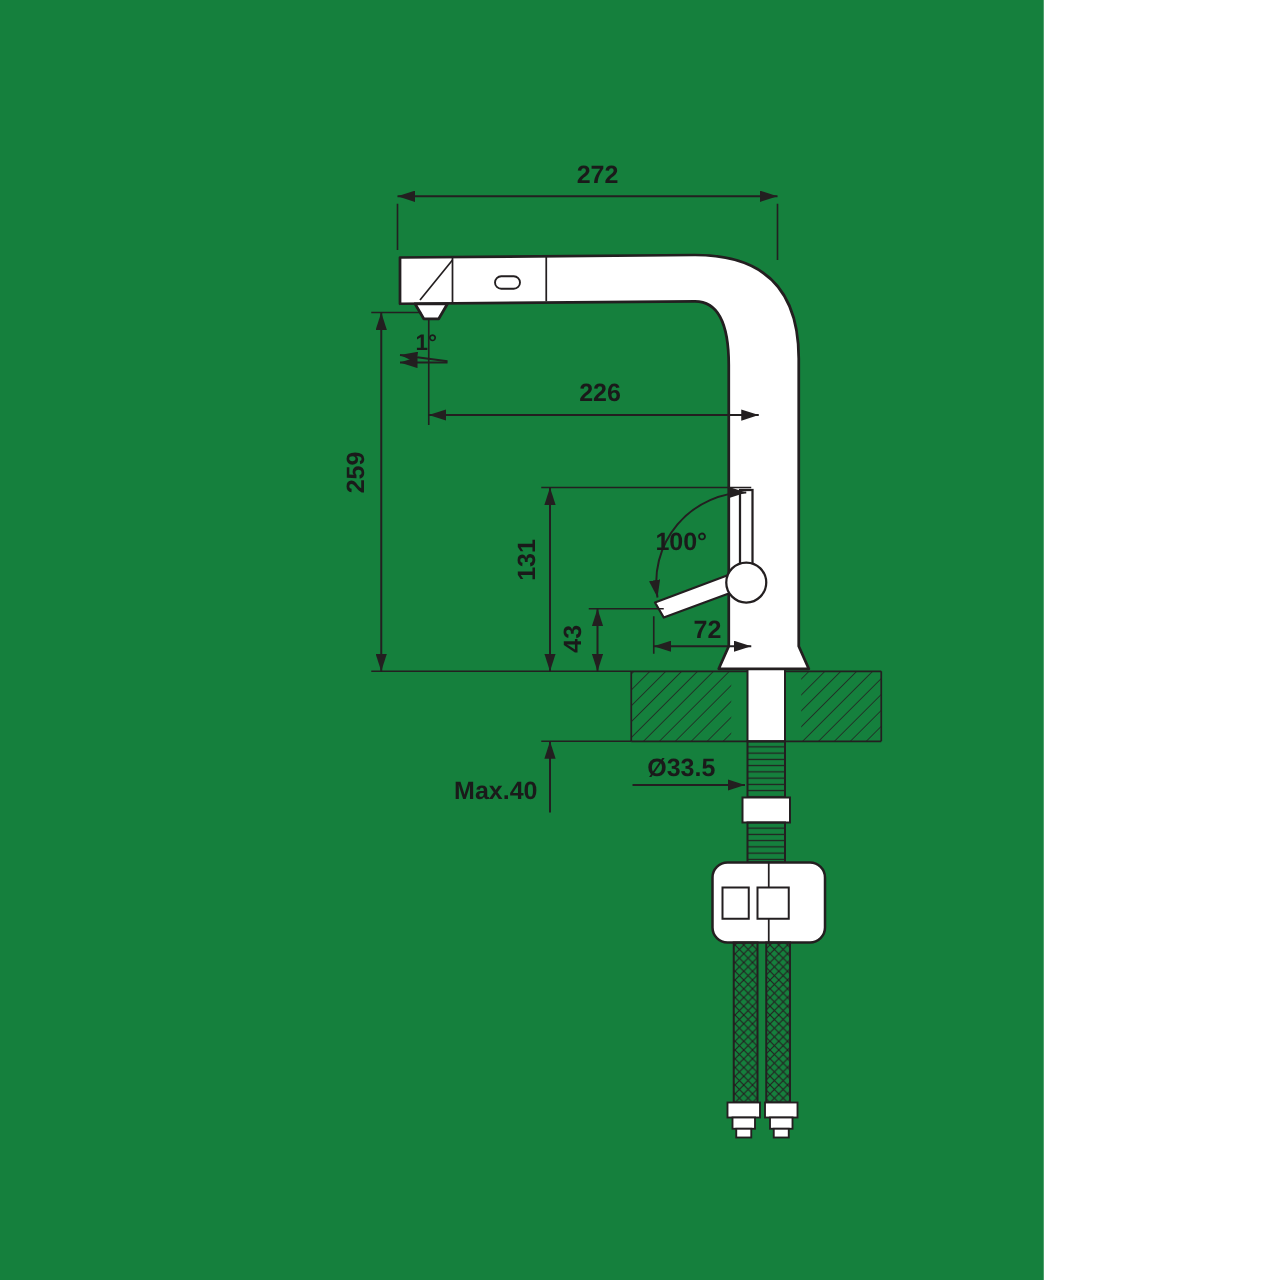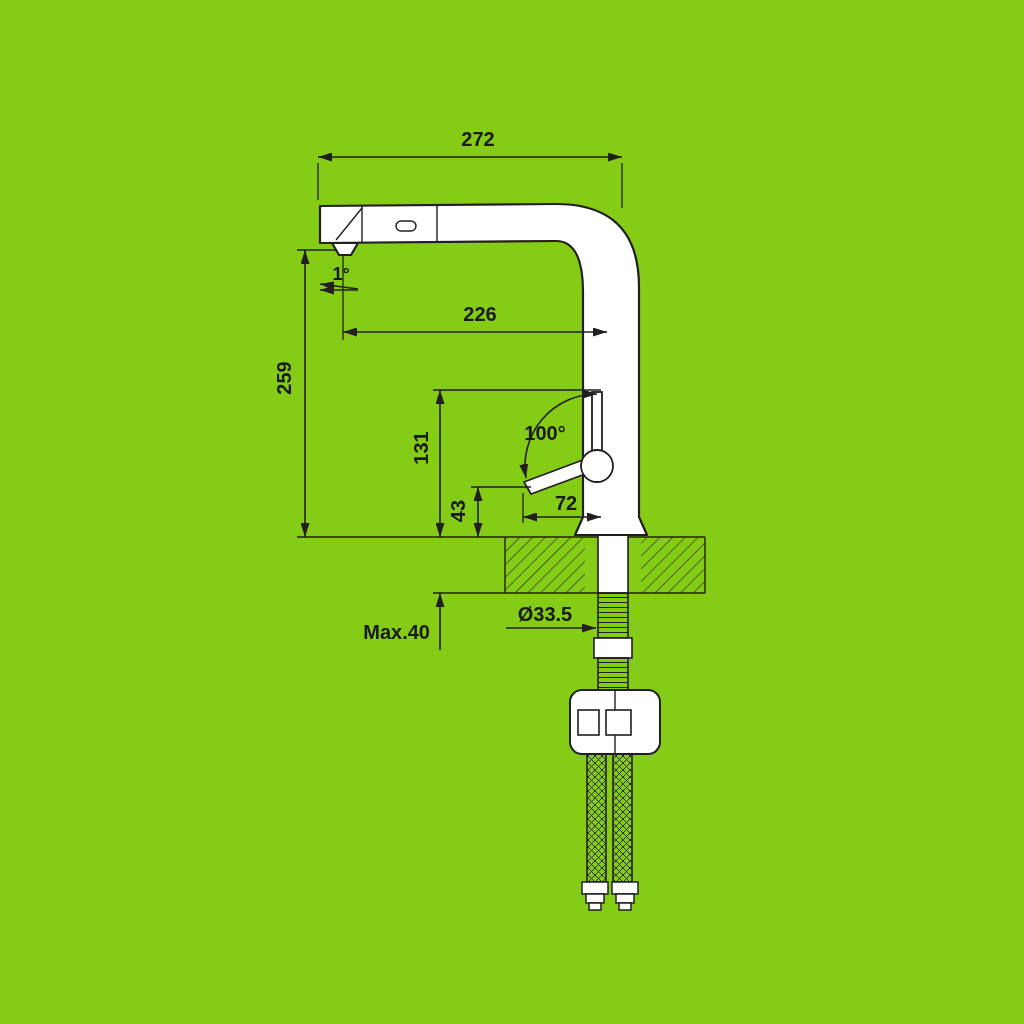--- a/index.html
+++ b/index.html
@@ -1,16 +1,16 @@
 <!DOCTYPE html>
 <html><head>
 <meta charset="utf-8">
 <style>
   html,body{margin:0;padding:0;background:#ffffff;}
-  .stage{width:1024px;height:1024px;background:#84cc16;position:relative;font-family:"Liberation Sans",sans-serif;}
+  .stage{width:835px;height:1024px;background:#15803d;position:relative;font-family:"Liberation Sans",sans-serif;}
   svg{display:block;}
   .outline{fill:#ffffff;stroke:#231f20;stroke-width:2.2;stroke-linejoin:round;}
   .thin{fill:none;stroke:#231f20;stroke-width:1.4;}
   .dim{fill:none;stroke:#231f20;stroke-width:1.6;}
   .ext{fill:none;stroke:#231f20;stroke-width:1.3;}
   .dim-label{font-family:"Liberation Sans",sans-serif;font-weight:bold;font-size:20px;fill:#1a1a1a;}
   .dim-label-sm{font-family:"Liberation Sans",sans-serif;font-weight:bold;font-size:18px;fill:#1a1a1a;}
 </style>
 </head>
 <body>

